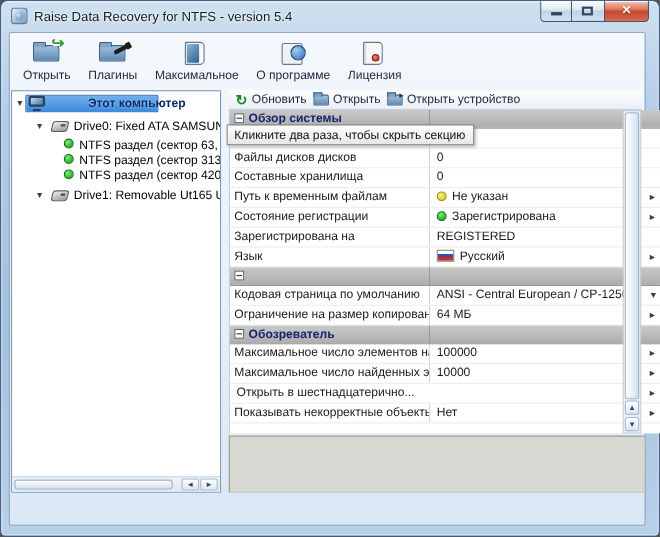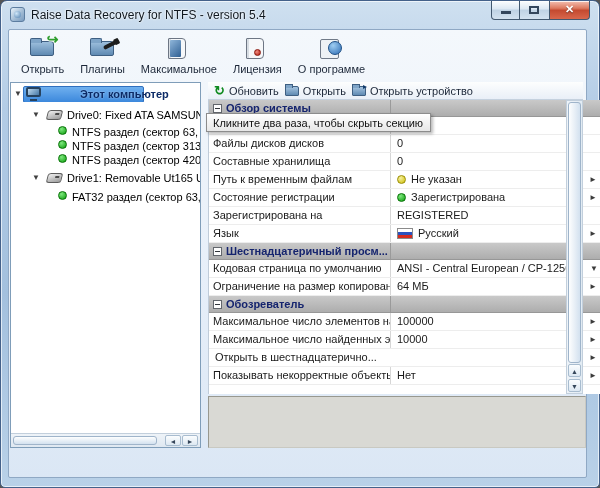--- a/index.html
+++ b/index.html
@@ -197,31 +197,31 @@
           <span class="tb-label">Плагины</span>
         </div>
         <div class="tb-btn">
           <span class="tb-ico">
             <span class="ico-book blue"></span>
           </span>
           <span class="tb-label">Максимальное</span>
         </div>
         <div class="tb-btn">
           <span class="tb-ico">
+            <span class="ico-about"></span>
+          </span>
+          <span class="tb-label">О программе</span>
+        </div>
+        <div class="tb-btn">
+          <span class="tb-ico">
             <span class="ico-book">
                 <span class="seal"></span>
               </span>
           </span>
           <span class="tb-label">Лицензия</span>
-        </div>
-        <div class="tb-btn">
-          <span class="tb-ico">
-            <span class="ico-about"></span>
-          </span>
-          <span class="tb-label">О программе</span>
         </div>
       </div>
 
       <div class="tree-panel">
         <div class="tree-row selected" style="top:3px;">
           <span class="sel-box"></span>
           <span class="expander" style="left:3px;">▼</span>
           <span class="ico-computer" style="left:15px; top:1px;">
               <span class="scr"></span>
               <span class="std"></span>
@@ -243,24 +243,20 @@
         </div>
         <div class="tree-row" style="top:69px;">
           <span class="dot green tree-dot" style="left:47px;"></span>
           <span class="t-label" style="left:61px;">NTFS раздел (сектор 4203</span>
         </div>
         <div class="tree-row" style="top:87px;">
           <span class="expander" style="left:21px;">▼</span>
           <span class="ico-disk" style="left:36px; top:3px;"></span>
           <span class="t-label" style="left:56px;">Drive1: Removable Ut165 USB</span>
         </div>
-        <div class="tree-row" style="top:106px;">
-          <span class="dot green tree-dot" style="left:47px;"></span>
-          <span class="t-label" style="left:61px;">FAT32 раздел (сектор 63,</span>
-        </div>
 
         <div class="h-scroll">
           <span class="h-thumb"></span>
           <span class="h-btn left">◄</span>
           <span class="h-btn right">►</span>
         </div>
       </div>
 
       <div class="splitter"></div>
 
@@ -312,21 +308,21 @@
         <div class="grow">
           <div class="cell-l">Зарегистрирована на</div>
           <div class="cell-v"><span>REGISTERED</span></div>
         </div>
         <div class="grow">
           <div class="cell-l">Язык</div>
           <div class="cell-v"><span class="flag"></span><span>Русский</span><span class="arrow-r">►</span></div>
         </div>
 
         <div class="gsec">
-          <div class="cell-l"><span class="boxminus"></span><span>Шестнадцатеричный просм...</span></div>
+          <div class="cell-l"><span class="boxminus"></span></div>
           <div class="cell-v"></div>
         </div>
 
         <div class="grow">
           <div class="cell-l">Кодовая страница по умолчанию</div>
           <div class="cell-v"><span>ANSI - Central European / CP-1250</span><span class="arrow-d">▼</span></div>
         </div>
         <div class="grow">
           <div class="cell-l">Ограничение на размер копирования</div>
           <div class="cell-v"><span>64 МБ</span><span class="arrow-r">►</span></div>

